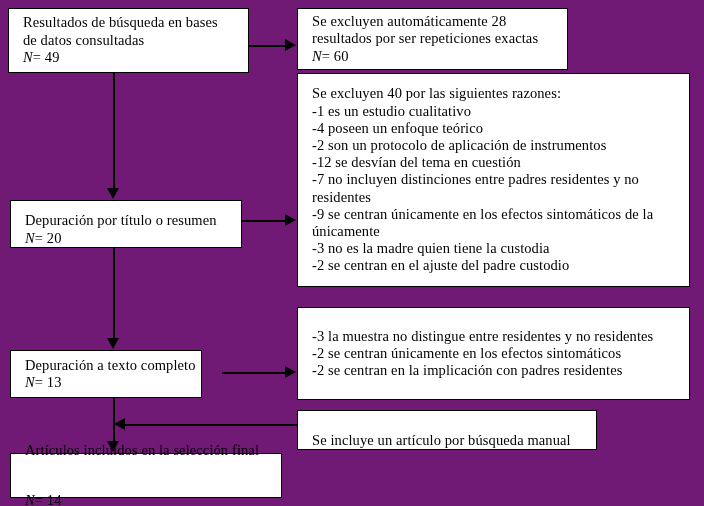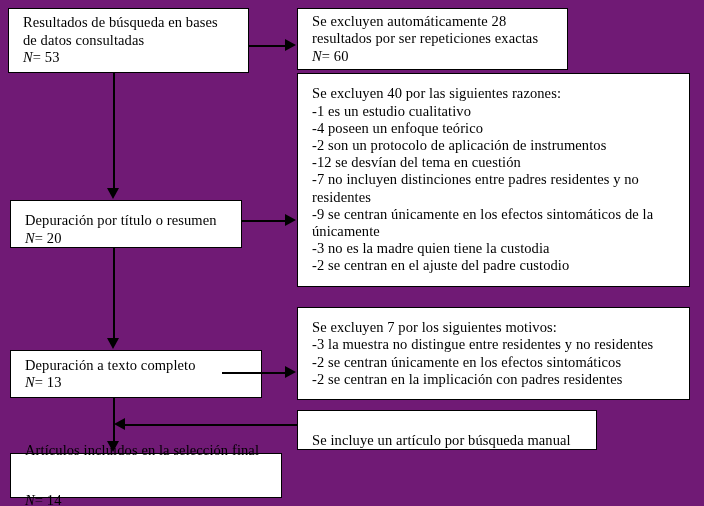--- a/index.html
+++ b/index.html
@@ -77,21 +77,21 @@
 </style>
 </head>
 <body>
 
 <div id="flow-root">
 
   <div class="node" style="left:8px; top:8px; width:241px; height:65px;">
     <div class="line">Resultados de búsqueda en bases</div>
     <div class="line">de datos consultadas</div>
     <div class="line">
-      <span class="nv">N</span><span>= 53</span>
+      <span class="nv">N</span><span>= 49</span>
     </div>
   </div>
 
   <div class="node" style="left:297px; top:8px; width:271px; height:62px;">
     <div class="line">Se excluyen automáticamente 28</div>
     <div class="line">resultados por ser repeticiones exactas</div>
     <div class="line">
       <span class="nv">N</span><span>= 60</span>
     </div>
   </div>
@@ -111,27 +111,26 @@
   </div>
 
   <div class="node" style="left:10px; top:200px; width:232px; height:48px;justify-content:flex-end;">
     <div class="line">Depuración por título o resumen</div>
     <div class="line">
       <span class="nv">N</span><span>= 20</span>
     </div>
   </div>
 
   <div class="node dense" style="left:297px; top:307px; width:393px; height:93px;">
-    <div class="line">Se excluyen 7 por los siguientes motivos:</div>
     <div class="line">-3 la muestra no distingue entre residentes y no residentes</div>
     <div class="line">-2 se centran únicamente en los efectos sintomáticos</div>
     <div class="line">-2 se centran en la implicación con padres residentes</div>
   </div>
 
-  <div class="node" style="left:10px; top:350px; width:252px; height:48px;">
+  <div class="node" style="left:10px; top:350px; width:192px; height:48px;">
     <div class="line">Depuración a texto completo</div>
     <div class="line">
       <span class="nv">N</span><span>= 13</span>
     </div>
   </div>
 
   <div class="node" style="left:297px; top:410px; width:300px; height:40px;justify-content:flex-end;">
     <div class="line">Se incluye un artículo por búsqueda manual</div>
   </div>
 

